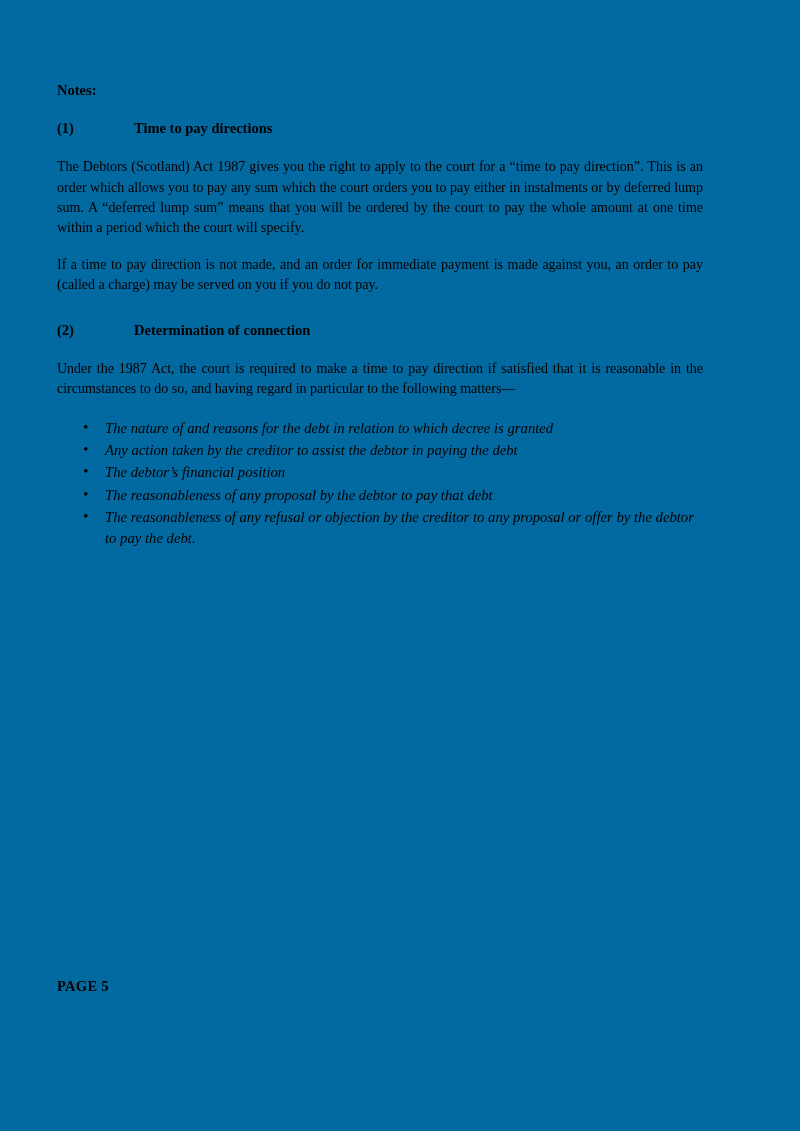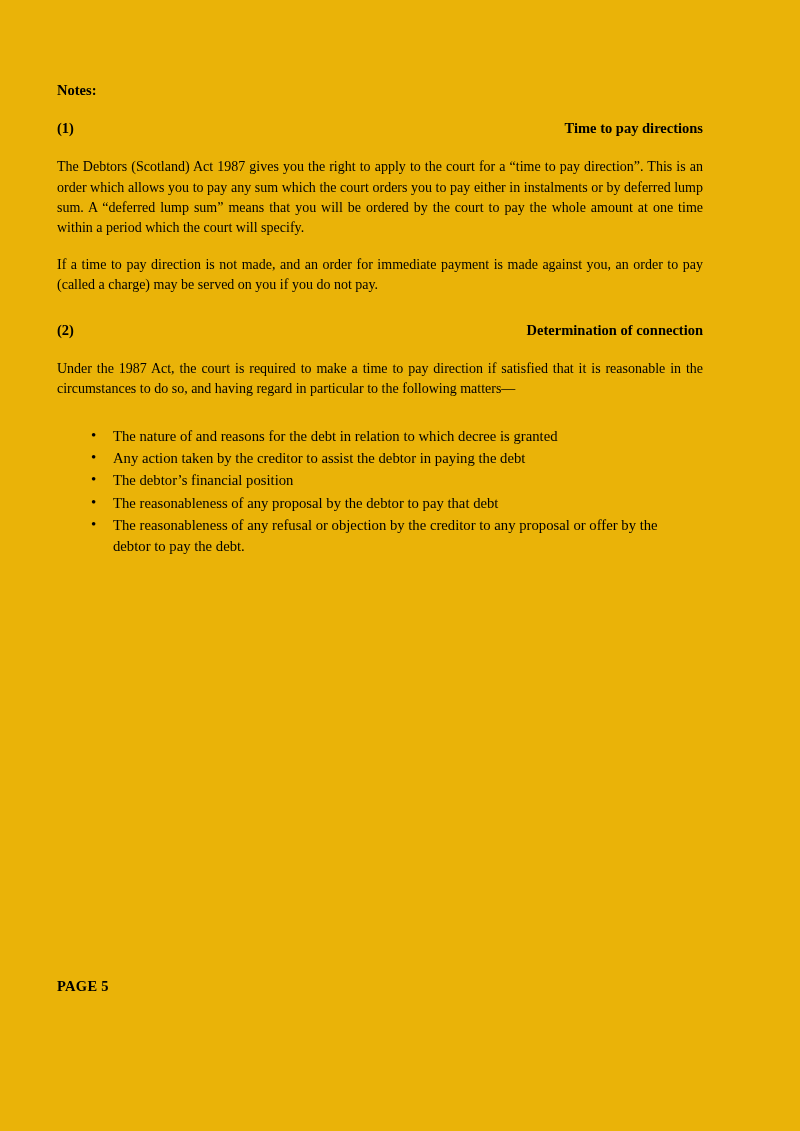--- a/index.html
+++ b/index.html
@@ -14,21 +14,21 @@
     color: #000000;
     position: relative;
     overflow: hidden;
   }
   .page {
     position: absolute;
     left: 0;
     top: 0;
     width: 800px;
     height: 1131px;
-    background: #eab308;
+    background: #0369a1;
   }
   .content {
     position: absolute;
     left: 57px;
     top: 82px;
     width: 646px;
   }
   .notes-heading {
     font-size: 14.5px;
     font-weight: bold;
@@ -41,41 +41,41 @@
     font-size: 14.5px;
     font-weight: bold;
     margin-bottom: 20px;
   }
   .section-head .num {
     width: 77px;
     flex: 0 0 77px;
   }
   .section-head .title {
     flex: 1;
-    text-align: right;
   }
   p.body {
     font-size: 14px;
     line-height: 1.44;
     text-align: justify;
     margin: 0 0 17px 0;
   }
   p.body.last {
     margin-bottom: 0;
   }
   .spacer-lg {
     height: 27px;
   }
   .spacer-md {
     height: 18px;
   }
   ul.bullets {
     list-style: none;
-    margin: 8px;
+    margin: 0;
     padding: 0;
+    font-style: italic;
   }
   ul.bullets li {
     font-size: 14.7px;
     line-height: 1.45;
     position: relative;
     padding-left: 48px;
     margin-bottom: 1px;
   }
   ul.bullets li::before {
     content: "\2022";

